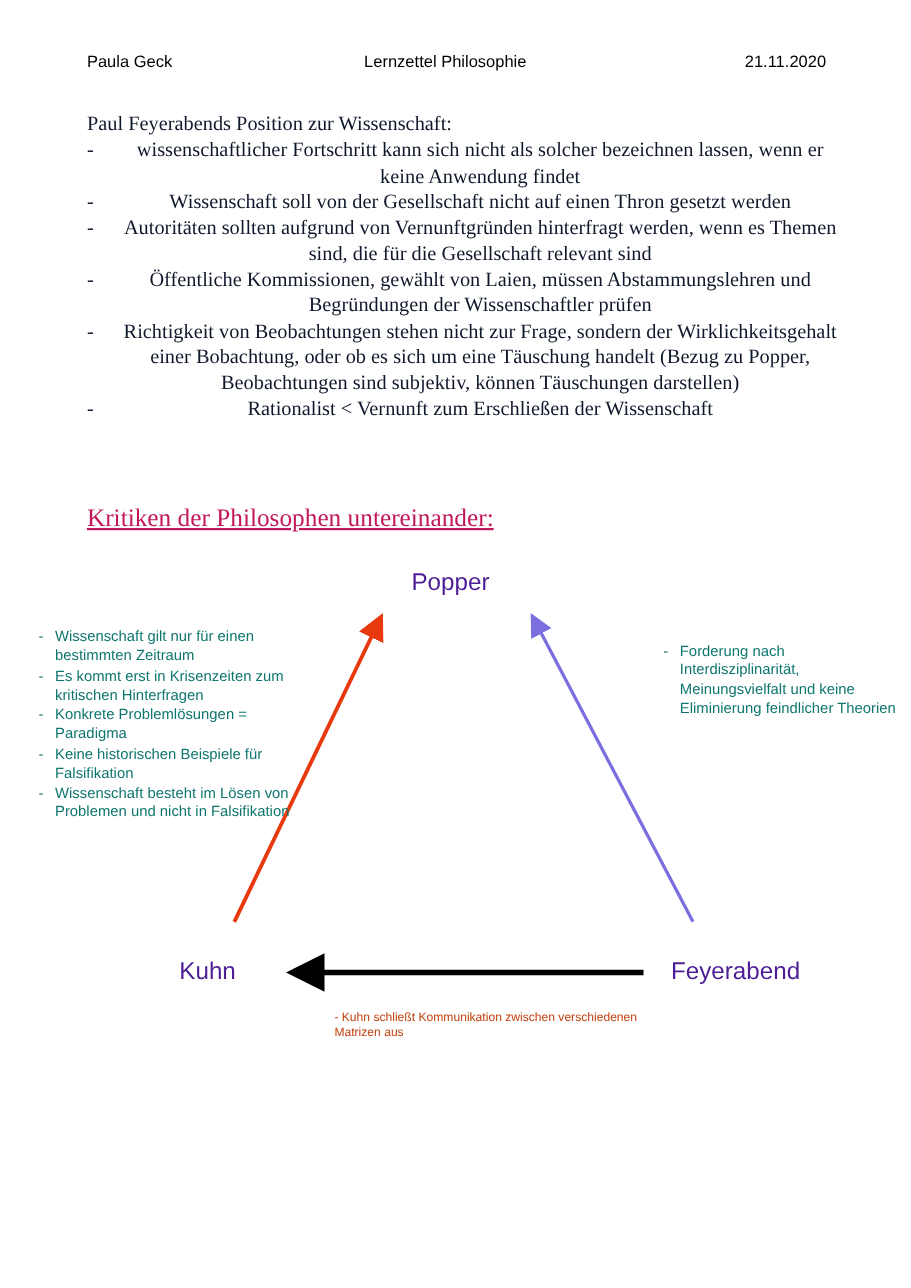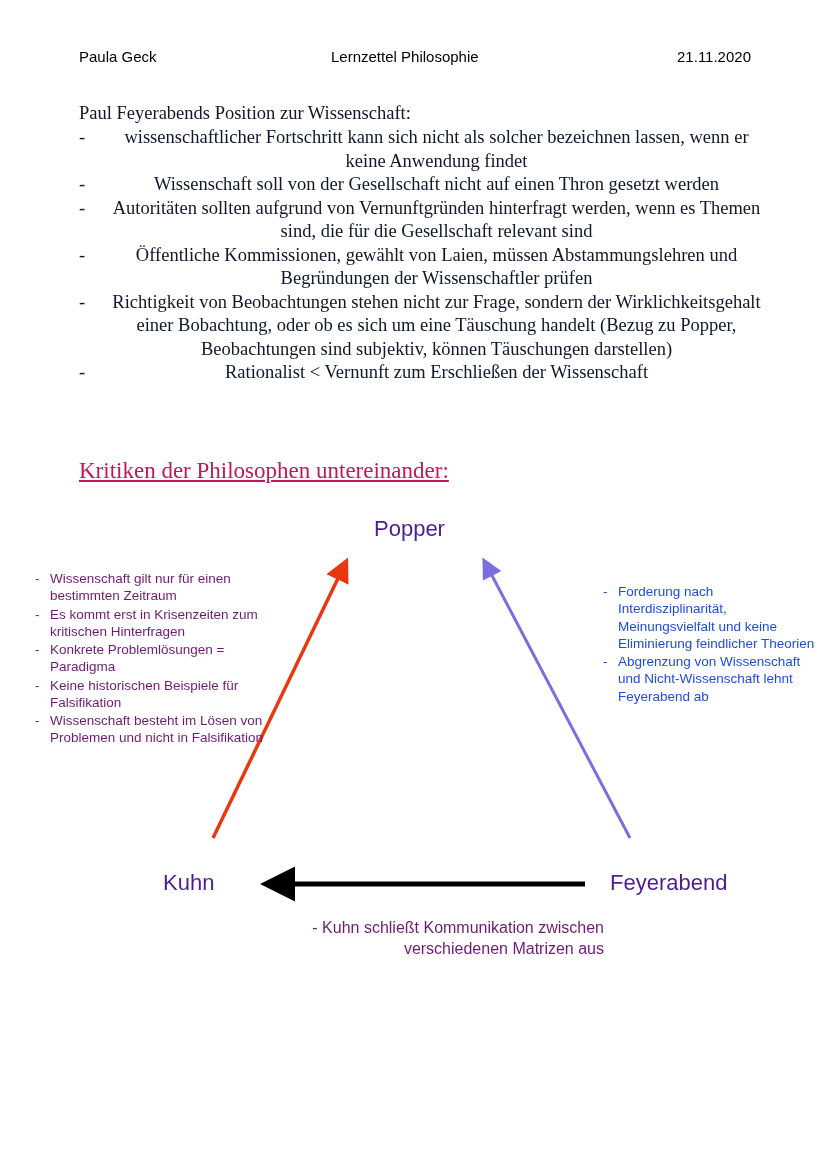--- a/index.html
+++ b/index.html
@@ -114,27 +114,27 @@
 
   .side-notes {
     position: absolute;
     font-size: 13.5px;
     line-height: 1.28;
   }
   .notes-left {
     left: 34px;
     top: 70px;
     width: 240px;
-    color: #701a75;
+    color: #0f766e;
   }
   .notes-right {
     left: 602px;
     top: 83px;
     width: 215px;
-    color: #1d4ed8;
+    color: #0f766e;
   }
   .side-notes ul {
     list-style: none;
     margin: 0;
     padding: 0;
   }
   .side-notes li {
     position: relative;
     padding-left: 16px;
     margin-bottom: 1px;
@@ -143,24 +143,23 @@
     content: "-";
     position: absolute;
     left: 1px;
     top: 0;
   }
   .bottom-note {
     position: absolute;
     left: 304px;
     top: 418px;
     width: 300px;
-    font-size: 16px;
+    font-size: 11px;
     line-height: 1.3;
-    color: #701a75;
-    text-align: right;
+    color: #c2410c;
   }
 </style>
 </head>
 <body>
 
 <div class="doc-header">
   <span class="hdr-left">Paula Geck</span>
   <span class="hdr-center">Lernzettel Philosophie</span>
   <span class="hdr-right">21.11.2020</span>
 </div>
@@ -211,18 +210,17 @@
       <li>Es kommt erst in Krisenzeiten zum kritischen Hinterfragen</li>
       <li>Konkrete Problemlösungen = Paradigma</li>
       <li>Keine historischen Beispiele für Falsifikation</li>
       <li>Wissenschaft besteht im Lösen von Problemen und nicht in Falsifikation</li>
     </ul>
   </div>
 
   <div class="side-notes notes-right">
     <ul>
       <li>Forderung nach Interdisziplinarität, Meinungsvielfalt und keine Eliminierung feindlicher Theorien</li>
-      <li>Abgrenzung von Wissenschaft und Nicht-Wissenschaft lehnt Feyerabend ab</li>
     </ul>
   </div>
 
   <div class="bottom-note">- Kuhn schließt Kommunikation zwischen verschiedenen Matrizen aus</div>
 </div>
 
 </body></html>

